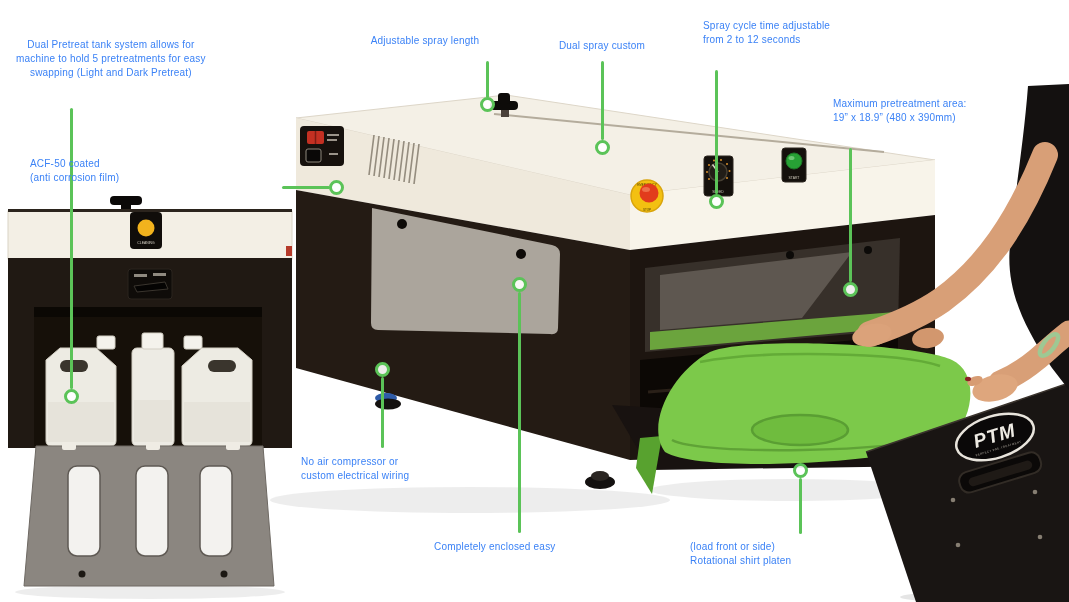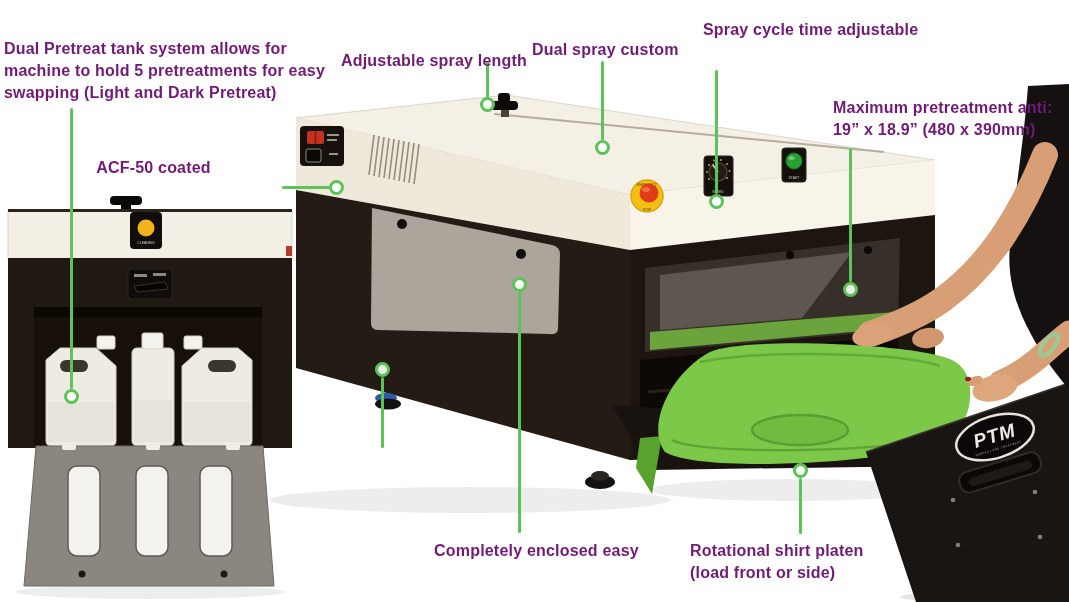--- a/index.html
+++ b/index.html
@@ -2,25 +2,25 @@
 <html><head>
 <meta charset="utf-8">
 <style>
   html,body{margin:0;padding:0;background:#ffffff;}
   .stage{
     position:relative;width:1069px;height:602px;background:#ffffff;
     overflow:hidden;font-family:"Liberation Sans",sans-serif;
   }
   .scene{position:absolute;left:0;top:0;width:1069px;height:602px;}
   .callout-text{
-    position:absolute;color:#701a75;font-size:16px;line-height:1.38;
-    font-weight:700;letter-spacing:.2px;z-index:5;
+    position:absolute;color:#3b82f6;font-size:10px;line-height:1.38;
+    font-weight:400;letter-spacing:.2px;z-index:5;
   }
   .callout-text span{display:block;white-space:nowrap;}
-  .ta-right{text-align:center;}
+  .ta-right{text-align:left;}
   .ta-center{text-align:center;}
   .cl-line{position:absolute;background:#5bc358;z-index:4;border-radius:2px;}
   .cl-dot{
     position:absolute;width:9px;height:9px;border:3.5px solid #5bc358;
     border-radius:50%;background:rgba(255,255,255,.92);z-index:4;
   }
 </style>
 </head>
 <body>
 
@@ -221,68 +221,74 @@
       <ellipse cx="872" cy="335" rx="20" ry="11" fill="#dba27a" transform="rotate(-12 872 335)"></ellipse>
       <ellipse cx="928" cy="338" rx="16" ry="10" fill="#d2976e" transform="rotate(-8 928 338)"></ellipse>
       <path d="M1069,332 C1056,342 1048,350 1036,360 C1024,370 1012,377 1000,382" stroke="#d89f77" stroke-width="23" stroke-linecap="round" fill="none"></path>
       <ellipse cx="1049" cy="345" rx="5.5" ry="13" fill="none" stroke="#9ec893" stroke-width="4.5" transform="rotate(38 1049 345)"></ellipse>
       <ellipse cx="995" cy="388" rx="23" ry="13" fill="#dea67d" transform="rotate(-14 995 388)"></ellipse>
       <ellipse cx="975" cy="381" rx="8" ry="4.5" fill="#d79c73" transform="rotate(-20 975 381)"></ellipse>
       <ellipse cx="968" cy="379" rx="3" ry="2.2" fill="#8c2025"></ellipse>
     </g>
   </svg>
 
-  <div class="callout-text" style="left:4px;top:38px;">
+  <div class="callout-text" style="left:16px;top:38px;text-align:center;">
     <span>Dual Pretreat tank system allows for</span>
     <span>machine to hold 5 pretreatments for easy</span>
     <span>swapping (Light and Dark Pretreat)</span>
   </div>
   <div class="cl-line" style="left:69.5px;top:108px;width:3px;height:281px;"></div>
   <div class="cl-dot" style="left:63.5px;top:388.5px;"></div>
 
   <div class="callout-text ta-right" style="left:30px;top:157px;width:247px;">
     <span>ACF-50 coated</span>
+    <span>(anti corrosion film)</span>
   </div>
   <div class="cl-line" style="left:282px;top:185.5px;width:48px;height:3px;"></div>
   <div class="cl-dot" style="left:328.5px;top:179.5px;"></div>
 
-  <div class="callout-text ta-center" style="left:335px;top:50px;width:180px;margin-left:6px;">
+  <div class="callout-text ta-center" style="left:335px;top:34px;width:180px;">
     <span>Adjustable spray length</span>
   </div>
   <div class="cl-line" style="left:485.5px;top:61px;width:3px;height:37px;"></div>
   <div class="cl-dot" style="left:479.5px;top:96.5px;"></div>
 
   <div class="callout-text ta-center" style="left:532px;top:39px;width:140px;">
     <span>Dual spray custom</span>
   </div>
   <div class="cl-line" style="left:600.5px;top:61px;width:3px;height:79px;"></div>
   <div class="cl-dot" style="left:594.5px;top:139.5px;"></div>
 
   <div class="callout-text" style="left:703px;top:19px;">
     <span>Spray cycle time adjustable</span>
+    <span>from 2 to 12 seconds</span>
   </div>
   <div class="cl-line" style="left:714.5px;top:70px;width:3px;height:124px;"></div>
   <div class="cl-dot" style="left:708.5px;top:193.5px;"></div>
 
   <div class="callout-text" style="left:833px;top:97px;">
-    <span>Maximum pretreatment anti:</span>
+    <span>Maximum pretreatment area:</span>
     <span>19” x 18.9” (480 x 390mm)</span>
   </div>
   <div class="cl-line" style="left:848.5px;top:148px;width:3px;height:134px;"></div>
   <div class="cl-dot" style="left:842.5px;top:281.5px;"></div>
 
   <div class="cl-dot" style="left:374.5px;top:361.5px;"></div>
   <div class="cl-line" style="left:380.5px;top:377px;width:3px;height:71px;"></div>
+  <div class="callout-text" style="left:301px;top:455px;">
+    <span>No air compressor or</span>
+    <span>custom electrical wiring</span>
+  </div>
 
   <div class="cl-dot" style="left:511.5px;top:276.5px;"></div>
   <div class="cl-line" style="left:517.5px;top:292px;width:3px;height:241px;"></div>
   <div class="callout-text" style="left:434px;top:540px;">
     <span>Completely enclosed easy</span>
   </div>
 
   <div class="cl-dot" style="left:792.5px;top:462.5px;"></div>
   <div class="cl-line" style="left:798.5px;top:478px;width:3px;height:56px;"></div>
   <div class="callout-text" style="left:690px;top:540px;">
+    <span>(load front or side)</span>
     <span>Rotational shirt platen</span>
-    <span>(load front or side)</span>
   </div>
 
 </div>
 
 </body></html>

